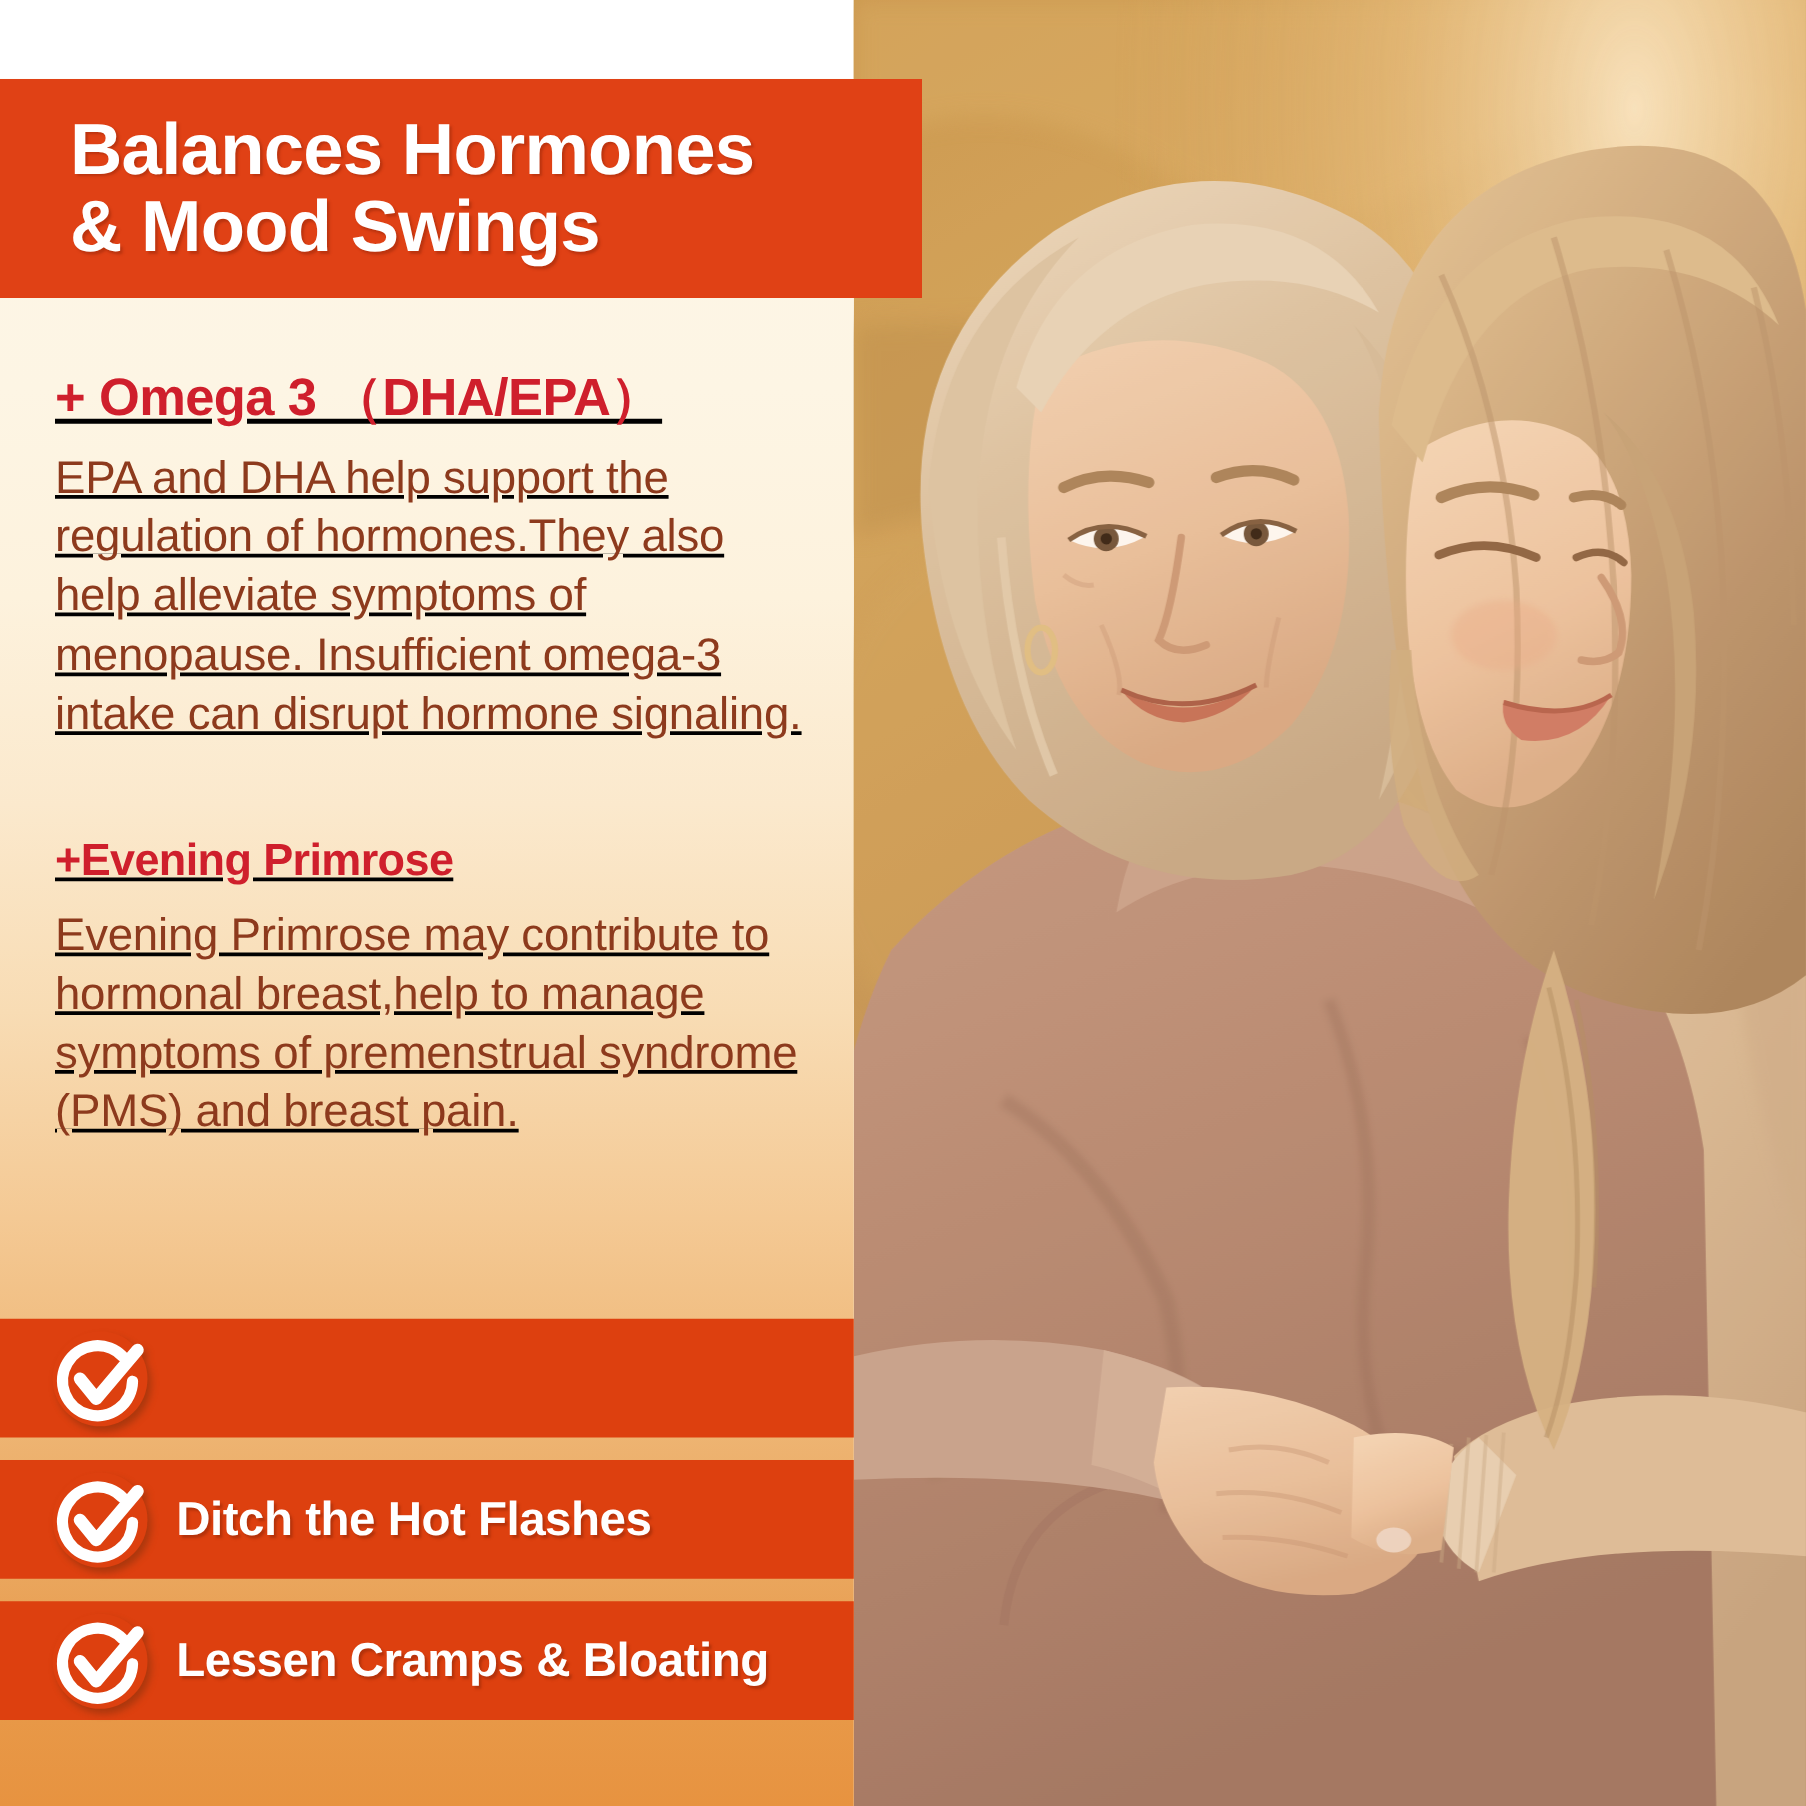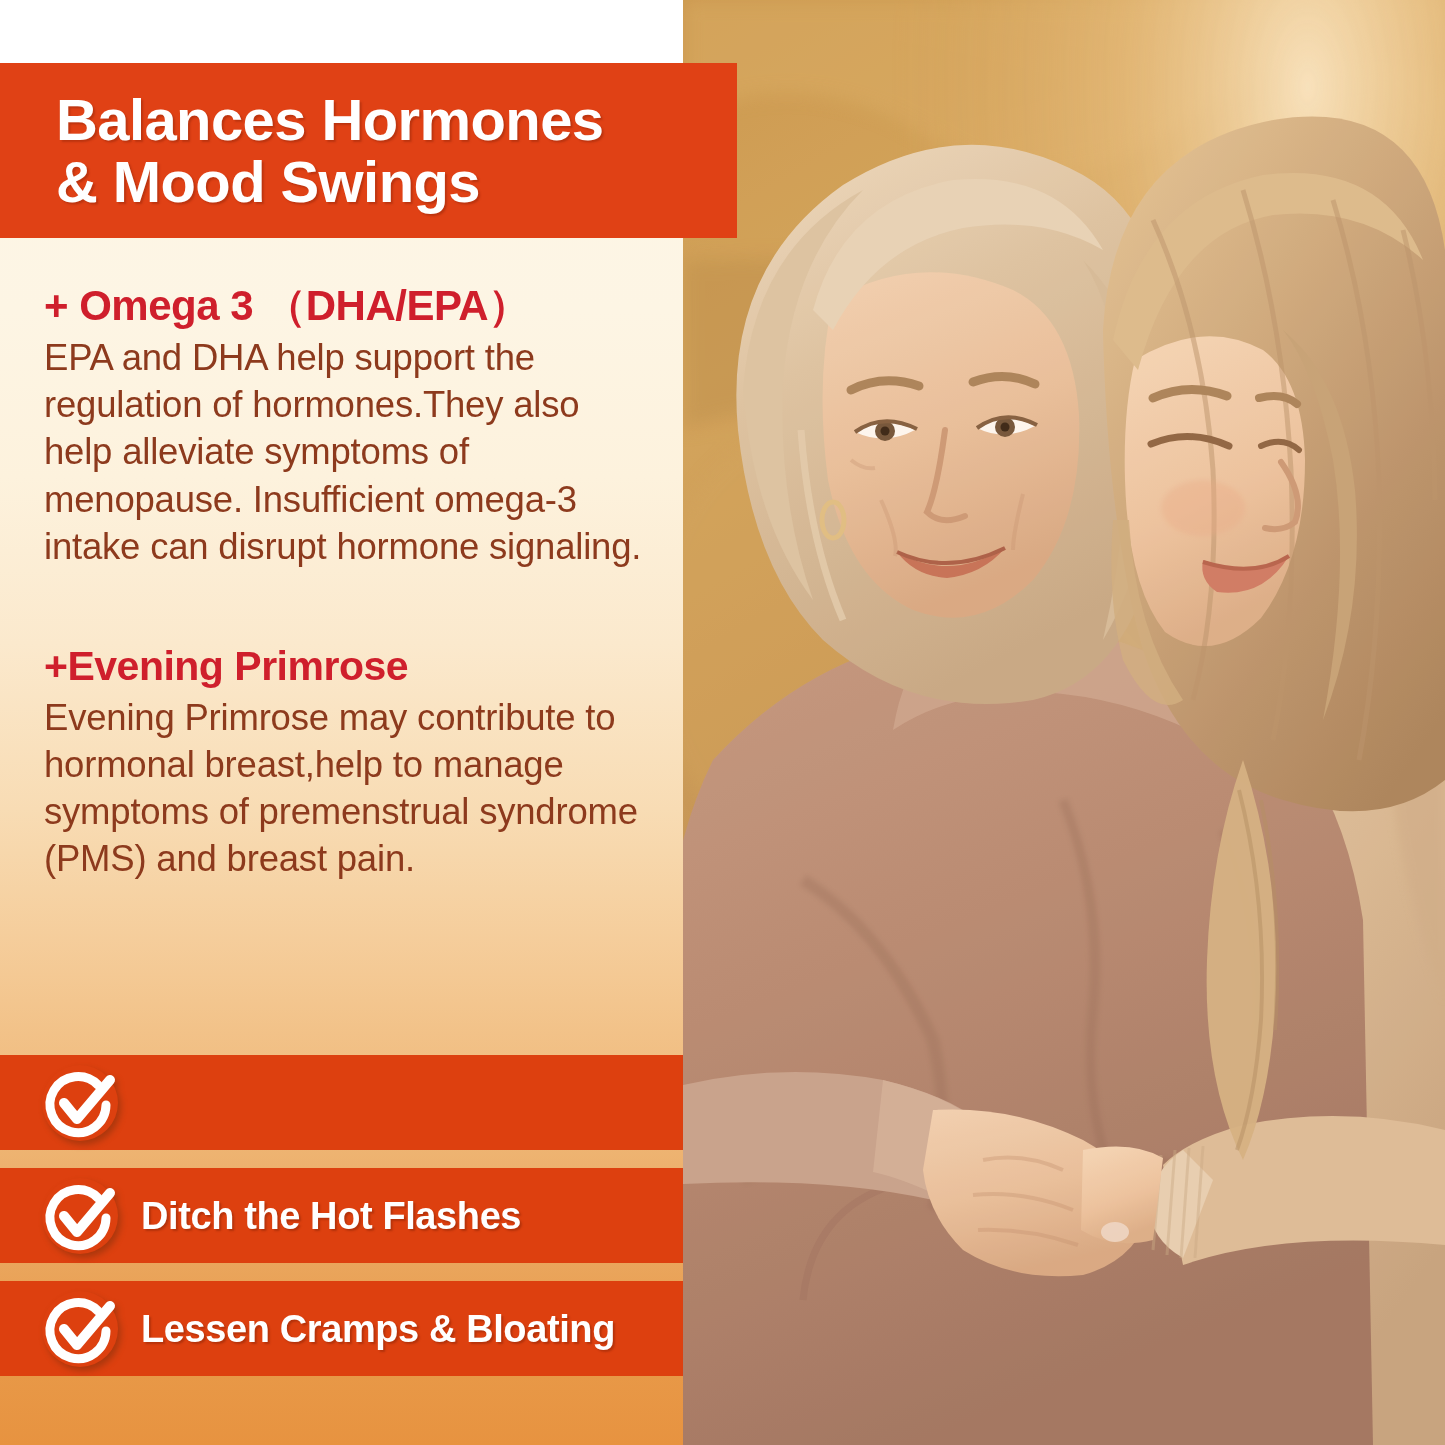--- a/index.html
+++ b/index.html
@@ -71,44 +71,45 @@
     line-height: 1.06;
     letter-spacing: -0.6px;
     white-space: pre-line;
     text-shadow: 2px 2px 2px rgba(120, 30, 5, 0.35);
   }
 
   
   .content {
     position: absolute;
     left: 0;
-    top: 238px;
+    top: 250px;
     width: 683px;
     z-index: 4;
+    text-decoration: underline;
   }
   .section { padding: 0 28px 0 44px; }
   .section-heading {
     margin: 0;
     color: #cf1f2c;
     font-size: 42px;
     font-weight: bold;
     line-height: 1.15;
     letter-spacing: -0.5px;
     white-space: nowrap;
   }
   .section-body {
-    margin: 4px 0 0 0;
+    margin: 16px 0 0 0;
     color: #8d3a1d;
     font-size: 36.5px;
     line-height: 1.29;
     letter-spacing: -0.2px;
   }
   .sec-omega { margin-top: 44px; }
   .sec-primrose { margin-top: 73px; }
-  .sec-primrose .section-heading { font-size: 41px; }
+  .sec-primrose .section-heading { font-size: 36px; }
 
   
   .benefits {
     position: absolute;
     left: 0;
     top: 1055px;
     width: 683px;
     z-index: 5;
   }
   .benefit-row {

